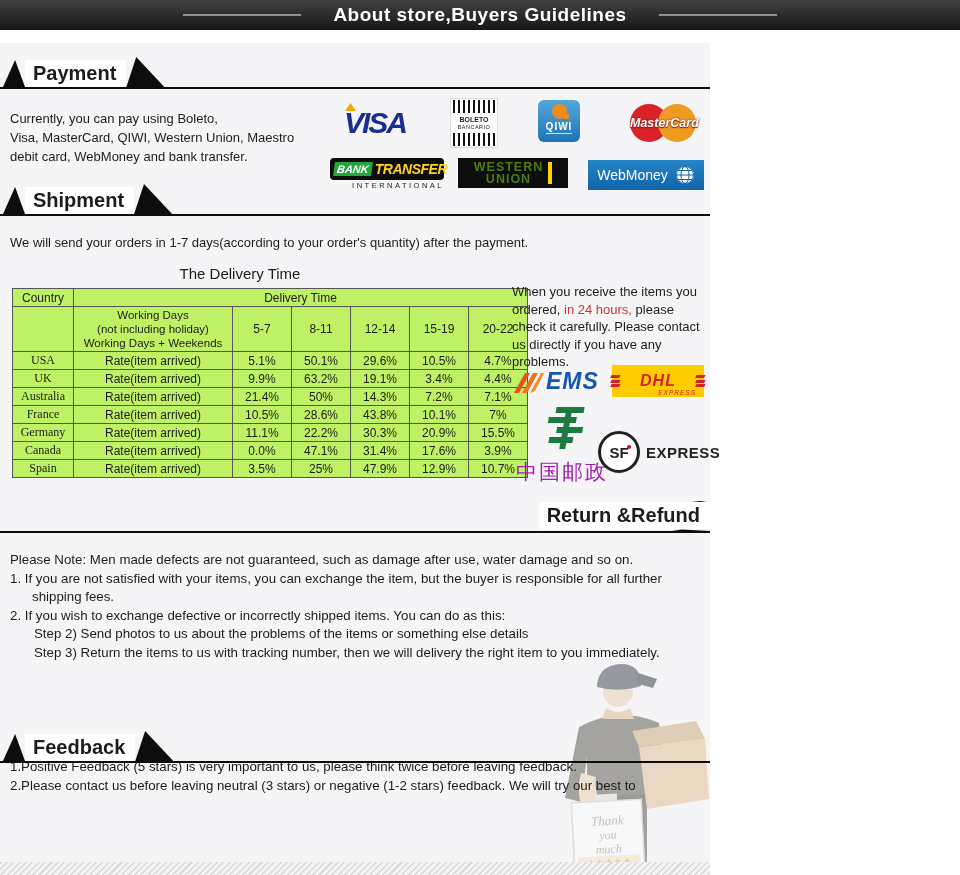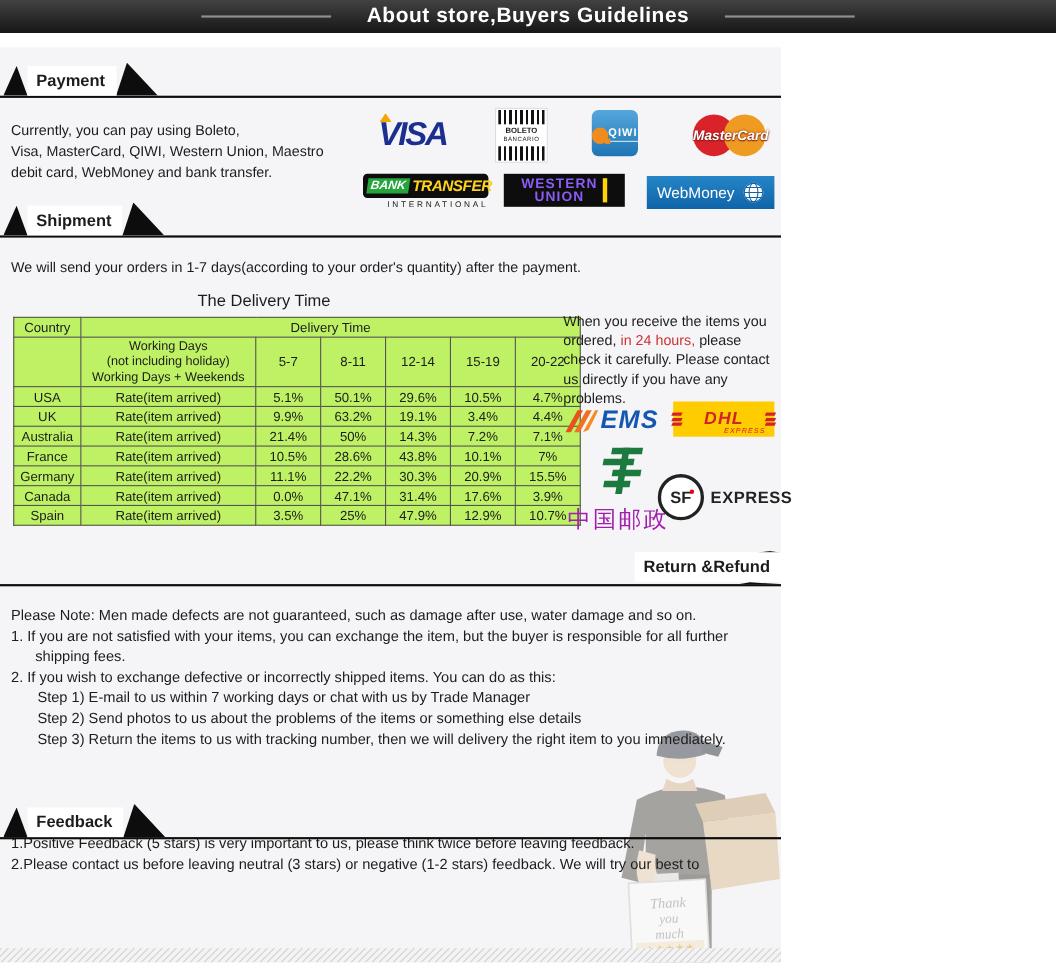--- a/index.html
+++ b/index.html
@@ -13,21 +13,21 @@
   .topbar .rule{width:118px;height:2px;background:#8f8f8f;}
   .topbar .title{color:#fff;font-size:19px;font-weight:bold;letter-spacing:.5px;white-space:nowrap;}
 
   
   .panel{position:absolute;top:43px;left:0;width:710px;height:832px;background:#f5f5f7;}
 
   
   .sec-head{position:absolute;left:0;right:0;height:30px;display:flex;align-items:flex-end;
     border-bottom:2px solid #0d0d0d;padding-left:3px;z-index:2;}
   .tri-l{width:22px;height:27px;background:#0d0d0d;clip-path:polygon(55% 0,100% 100%,0 100%);}
-  .sec-label{background:#fff;font-size:15px;font-weight:bold;padding:3px 10px 3px 8px;
+  .sec-label{background:#fff;font-size:20px;font-weight:bold;padding:3px 10px 3px 8px;
     height:21px;line-height:21px;white-space:nowrap;}
   .tri-r{width:38px;height:30px;background:#0d0d0d;clip-path:polygon(26% 0,100% 100%,0 100%);}
   .head-pay{top:14px;} .head-ship{top:141px;} .head-ret{top:458px;flex-direction:column;} .head-fb{top:688px;}
 
   .txt{position:absolute;font-size:13px;line-height:19px;z-index:1;}
 
   
   .pay-text{top:66px;left:10px;width:330px;}
   .pay-logos{position:absolute;top:55px;left:328px;width:380px;height:130px;z-index:1;}
   .plogo{position:absolute;}
@@ -39,21 +39,21 @@
 
   .boleto{left:122px;top:0;width:46px;height:48px;background:#fff;border:1px solid #ddd;
     display:flex;flex-direction:column;justify-content:space-between;}
   .bars{height:13px;background:repeating-linear-gradient(90deg,#111 0 2px,transparent 2px 5px);margin:1px 2px 0 2px;}
   .bars.bot{margin:0 2px 1px 2px;}
   .boleto-mid{text-align:center;}
   .boleto-mid .b1{font-size:7px;font-weight:bold;display:block;line-height:8px;}
   .boleto-mid .b2{font-size:5.5px;display:block;line-height:6px;letter-spacing:.5px;}
 
   .qiwi{left:210px;top:2px;width:42px;height:42px;border-radius:6px;
-    background:linear-gradient(#55a8dc,#1f74b4);display:flex;flex-direction:row;align-items:center;}
+    background:linear-gradient(#55a8dc,#1f74b4);display:flex;flex-direction:column;align-items:center;}
   .qiwi-ball{width:15px;height:15px;border-radius:50%;background:#f08c1e;margin-top:4px;position:relative;}
   .qiwi-ball:after{content:"";position:absolute;right:-2px;bottom:0;width:5px;height:5px;background:#f08c1e;border-radius:1px;}
   .qiwi-txt{color:#fff;font-weight:bold;font-size:10px;letter-spacing:1px;margin-top:2px;
     border-bottom:1px solid rgba(255,255,255,.8);padding-bottom:1px;}
 
   .mc{left:302px;top:4px;width:68px;height:42px;}
   .mc-c{position:absolute;width:38px;height:38px;border-radius:50%;top:2px;}
   .mc-red{left:0;background:#d9222a;}
   .mc-org{left:28px;background:#ef9a21;}
   .mc-txt{position:absolute;top:14px;left:0;width:100%;text-align:center;color:#fff;
@@ -63,34 +63,34 @@
   .bt{left:2px;top:60px;width:114px;display:flex;flex-direction:column;}
   .bt-box{background:#0d0d0d;border-radius:4px;height:22px;display:flex;align-items:center;padding:0 4px;gap:3px;}
   .bt-bank{background:#26a53c;color:#fff;font-weight:bold;font-style:italic;font-size:11px;
     padding:1px 3px;transform:skewX(-8deg);}
   .bt-transfer{color:#ffd21e;font-weight:bold;font-style:italic;font-size:14px;letter-spacing:-.5px;}
   .bt-intl{font-size:7.5px;letter-spacing:2.5px;color:#1a1a1a;text-align:right;margin-top:1px;}
 
   .wu{left:130px;top:60px;width:110px;height:30px;background:#0d0d0d;
     display:flex;align-items:center;justify-content:center;gap:5px;}
   .wu-words{display:flex;flex-direction:column;align-items:center;}
-  .wu-w{color:#8b5cf6;font-weight:bold;font-size:12.5px;line-height:12px;letter-spacing:1px;}
+  .wu-w{color:#4d7c0f;font-weight:bold;font-size:12.5px;line-height:12px;letter-spacing:1px;}
   .wu-bar{width:4px;height:22px;background:#ffd400;}
 
   .wm{left:260px;top:62px;width:116px;height:30px;background:linear-gradient(#2585c7,#0f64a8);
     display:flex;align-items:center;justify-content:center;gap:7px;}
   .wm-txt{color:#fff;font-size:14px;}
 
   
   .ship-intro{top:190px;left:10px;width:650px;}
   .tbl-title{position:absolute;top:222px;left:12px;width:456px;text-align:center;font-size:15px;z-index:1;}
   table.dt{position:absolute;top:245px;left:12px;border-collapse:collapse;z-index:1;
     font-size:12px;background:#bef264;}
   table.dt td{border:1px solid #555;text-align:center;padding:1px 2px;height:15px;}
-  td.country{width:56px;text-align:left;padding-left:4px;}
+  td.country{width:56px;text-align:left;padding-left:4px;font-family:Liberation Serif, serif;}
   td.chead{width:56px;}
   td.desc{width:154px;}
   td.wd{font-size:11.5px;text-align:left;padding:2px 4px;line-height:14px;}
   td.rng{width:54px;}
 
   .note{top:240px;left:512px;width:198px;line-height:17.5px;}
   .note .hl{}
 
   .carrier{position:absolute;z-index:1;}
   .ems{top:325px;left:514px;display:flex;align-items:center;gap:2px;}
@@ -367,21 +367,20 @@
     <span class="tri-l"></span>
     <span class="sec-label">Return &amp;Refund</span>
     <span class="tri-r"></span>
   </div>
 
   <div class="txt ret-text">
     <span class="ln">Please Note: Men made defects are not guaranteed, such as damage after use, water  damage and so on.</span>
     <span class="ln">1. If you are not satisfied with your items, you can exchange the item, but the buyer is responsible for all further</span>
     <span class="ln ind1">shipping fees.</span>
     <span class="ln">2. If you wish to exchange defective or incorrectly shipped items. You can do as this:</span>
-    <span class="ln ind2">Step 1) E-mail to us within 7 working days or chat with us by Trade Manager</span>
     <span class="ln ind2">Step 2) Send photos to us about the problems of the items or something else details</span>
     <span class="ln ind2">Step 3) Return the items to us with tracking number, then we will delivery the right item to you immediately.</span>
   </div>
 
   <div class="sec-head head-fb">
     <span class="tri-l"></span>
     <span class="sec-label">Feedback</span>
     <span class="tri-r"></span>
   </div>
 

